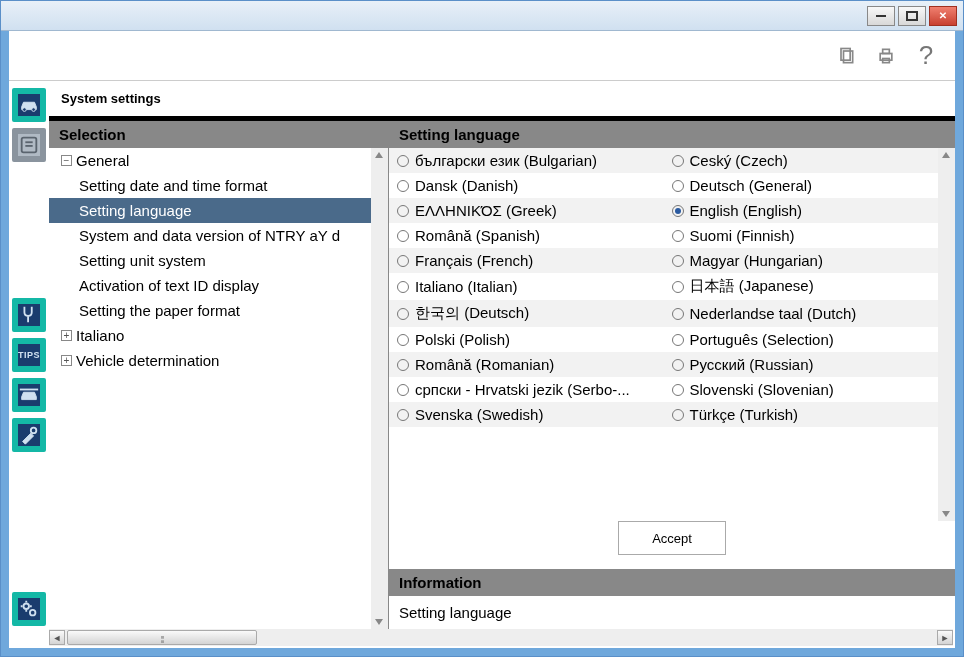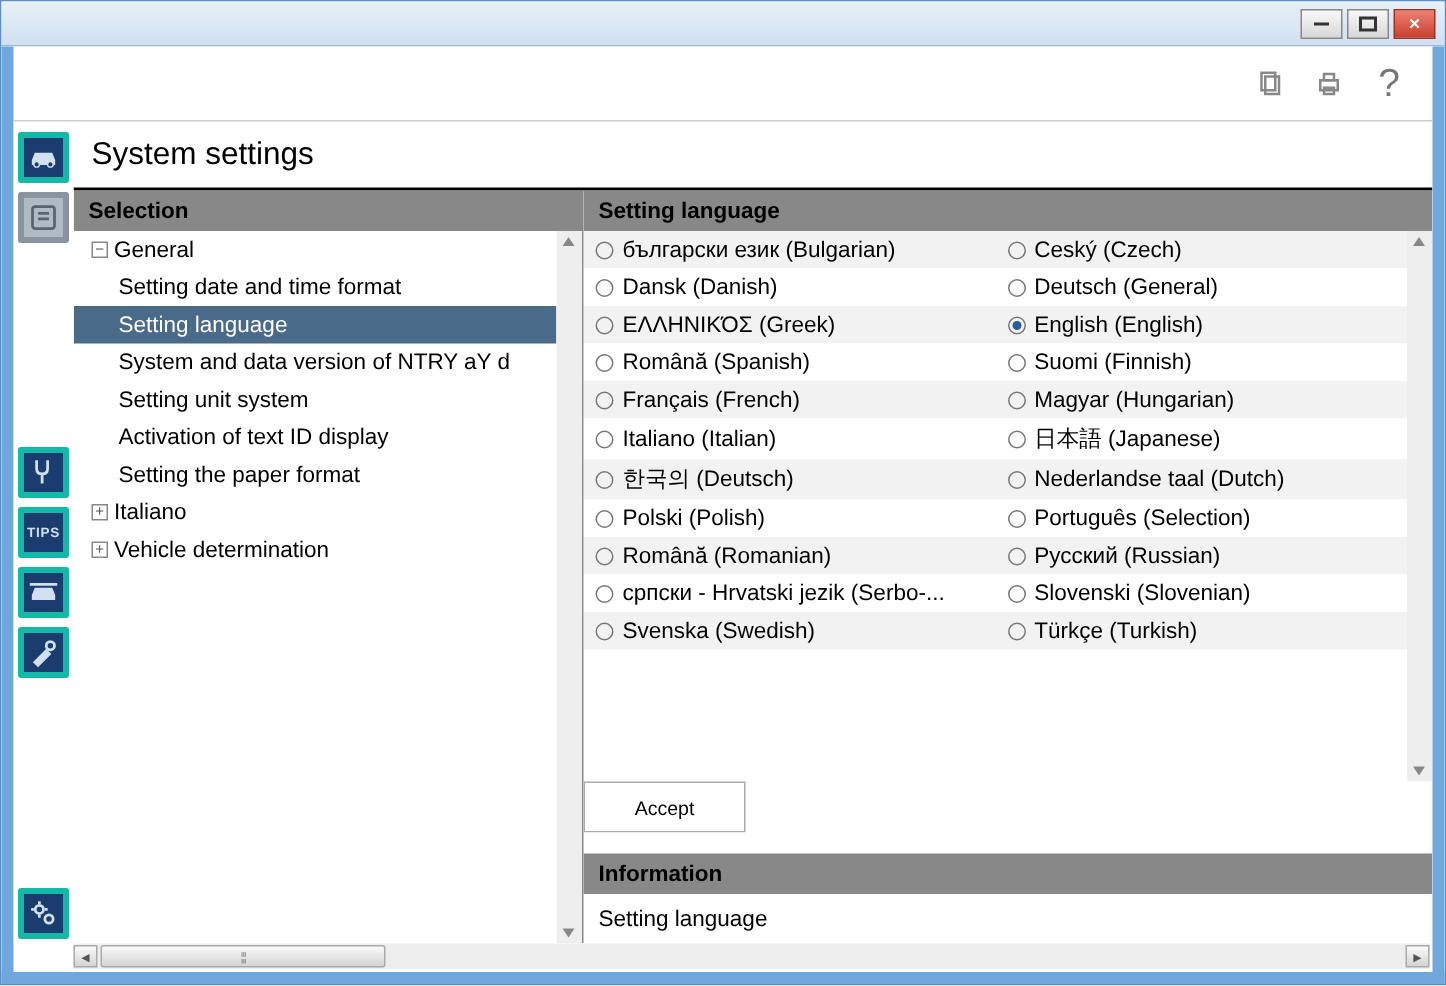--- a/index.html
+++ b/index.html
@@ -15,29 +15,29 @@
   .win-btn.max::before { content:""; border:2px solid #333; width:8px; height:6px; display:block; }
   
   .client { flex:1; border: 8px solid #6fa8dc; border-top-width: 0; display:flex; flex-direction:column; background:#fff; position: relative; }
   
   .toolbar-top { height: 50px; display:flex; justify-content:flex-end; align-items:center; gap:18px; padding-right:18px; color:#777; font-size:22px; border-bottom:1px solid #ccc; }
   .toolbar-top .ticon { cursor:pointer; width:22px; height:22px; display:flex; align-items:center; justify-content:center; }
   
   .main-area { flex:1; display:flex; overflow:hidden; }
   
   .sidebar-left { width:40px; background:#fff; display:flex; flex-direction:column; padding-top:4px; }
-  .side-btn { width:34px; height:34px; margin: 3px auto; background:#1a3c6e; border:4px solid #14b8a6; display:flex; align-items:center; justify-content:center; color:#d0e0f0; font-size:11px; cursor:pointer; border-radius:2px; }
+  .side-btn { width:34px; height:34px; margin: 3px auto; background:#1a3c6e; border:6px solid #14b8a6; display:flex; align-items:center; justify-content:center; color:#d0e0f0; font-size:11px; cursor:pointer; border-radius:2px; }
   .side-btn.inactive { background:#b0bac4; border-color:#8a949e; }
   .side-btn svg { width:22px; height:22px; fill:#d0e0f0; stroke:#d0e0f0; }
   .side-btn.inactive svg { fill:#5a646e; stroke:#5a646e; }
   .side-btn.tips { font-weight:bold; font-size:9px; letter-spacing:0.5px; }
   .side-spacer { flex:1; }
   
   .content { flex:1; display:flex; flex-direction:column; overflow:hidden; }
-  .page-title { font-size:21px; font-weight:normal; padding:10px 12px; border-bottom:2px solid #000000; }
+  .page-title { font-size:13px; font-weight:bold; padding:10px 12px; border-bottom:5px solid #000000; }
   
   .split { flex:1; display:flex; overflow:hidden; }
   .left-pane { width:340px; border-right:1px solid #888; display:flex; flex-direction:column; overflow:hidden; }
   .right-pane { flex:1; display:flex; flex-direction:column; overflow:hidden; }
   
   .pane-header { background:#888; color:#000000; font-weight:bold; padding:5px 10px; font-size:15px; }
   
   .tree { flex:1; overflow:hidden; position:relative; display:flex; }
   .tree-body { flex:1; overflow:hidden; }
   .tree-scroll { width:17px; background:#eee; position:relative; }
@@ -54,21 +54,21 @@
   .lang-panel { display:flex; flex-direction:column; flex:1; overflow:hidden; }
   .lang-body-wrap { display:flex; flex:1; overflow:hidden; }
   .lang-grid { flex:1; overflow:hidden; }
   .lang-row { display:flex; }
   .lang-row:nth-child(odd) { background:#f2f2f2; }
   .lang-row:nth-child(even) { background:#fff; }
   .lang-cell { flex:1; padding:4px 8px; font-size:15px; display:flex; align-items:center; gap:6px; cursor:pointer; white-space:nowrap; overflow:hidden; }
   .radio { width:12px; height:12px; border:1px solid #777; border-radius:50%; display:inline-flex; align-items:center; justify-content:center; flex-shrink:0; }
   .radio.checked::after { content:""; width:6px; height:6px; background:#2a5aa0; border-radius:50%; }
   
-  .accept-bar { height:34px; display:flex; justify-content:flex-start; align-items:stretch; }
+  .accept-bar { height:34px; display:flex; justify-content:center; align-items:stretch; }
   .accept-btn { width:108px; border:1px solid #aaa; background:#fff; display:flex; align-items:center; justify-content:center; font-size:13px; cursor:pointer; }
   
   .info-box { margin-top:14px; }
   .info-body { padding:8px 10px; font-size:15px; }
   
   .bottom-scroll { height:17px; background:#eee; margin: 0 2px 2px 40px; position:relative; }
   .bottom-scroll-thumb { position:absolute; left:18px; top:1px; height:15px; width:190px; background:linear-gradient(to bottom,#fafafa,#d4d4d4); border:1px solid #aaa; border-radius:2px; }
   .bottom-scroll-thumb::after { content:"¦¦¦"; position:absolute; left:50%; top:50%; transform:translate(-50%,-50%); font-size:8px; color:#888; letter-spacing:-1px; }
   .bottom-scroll .arr { position:absolute; top:1px; width:16px; height:15px; background:linear-gradient(to bottom,#fafafa,#d4d4d4); border:1px solid #aaa; display:flex; align-items:center; justify-content:center; font-size:9px; color:#555; }
   .bottom-scroll .arr.l { left:0; }

